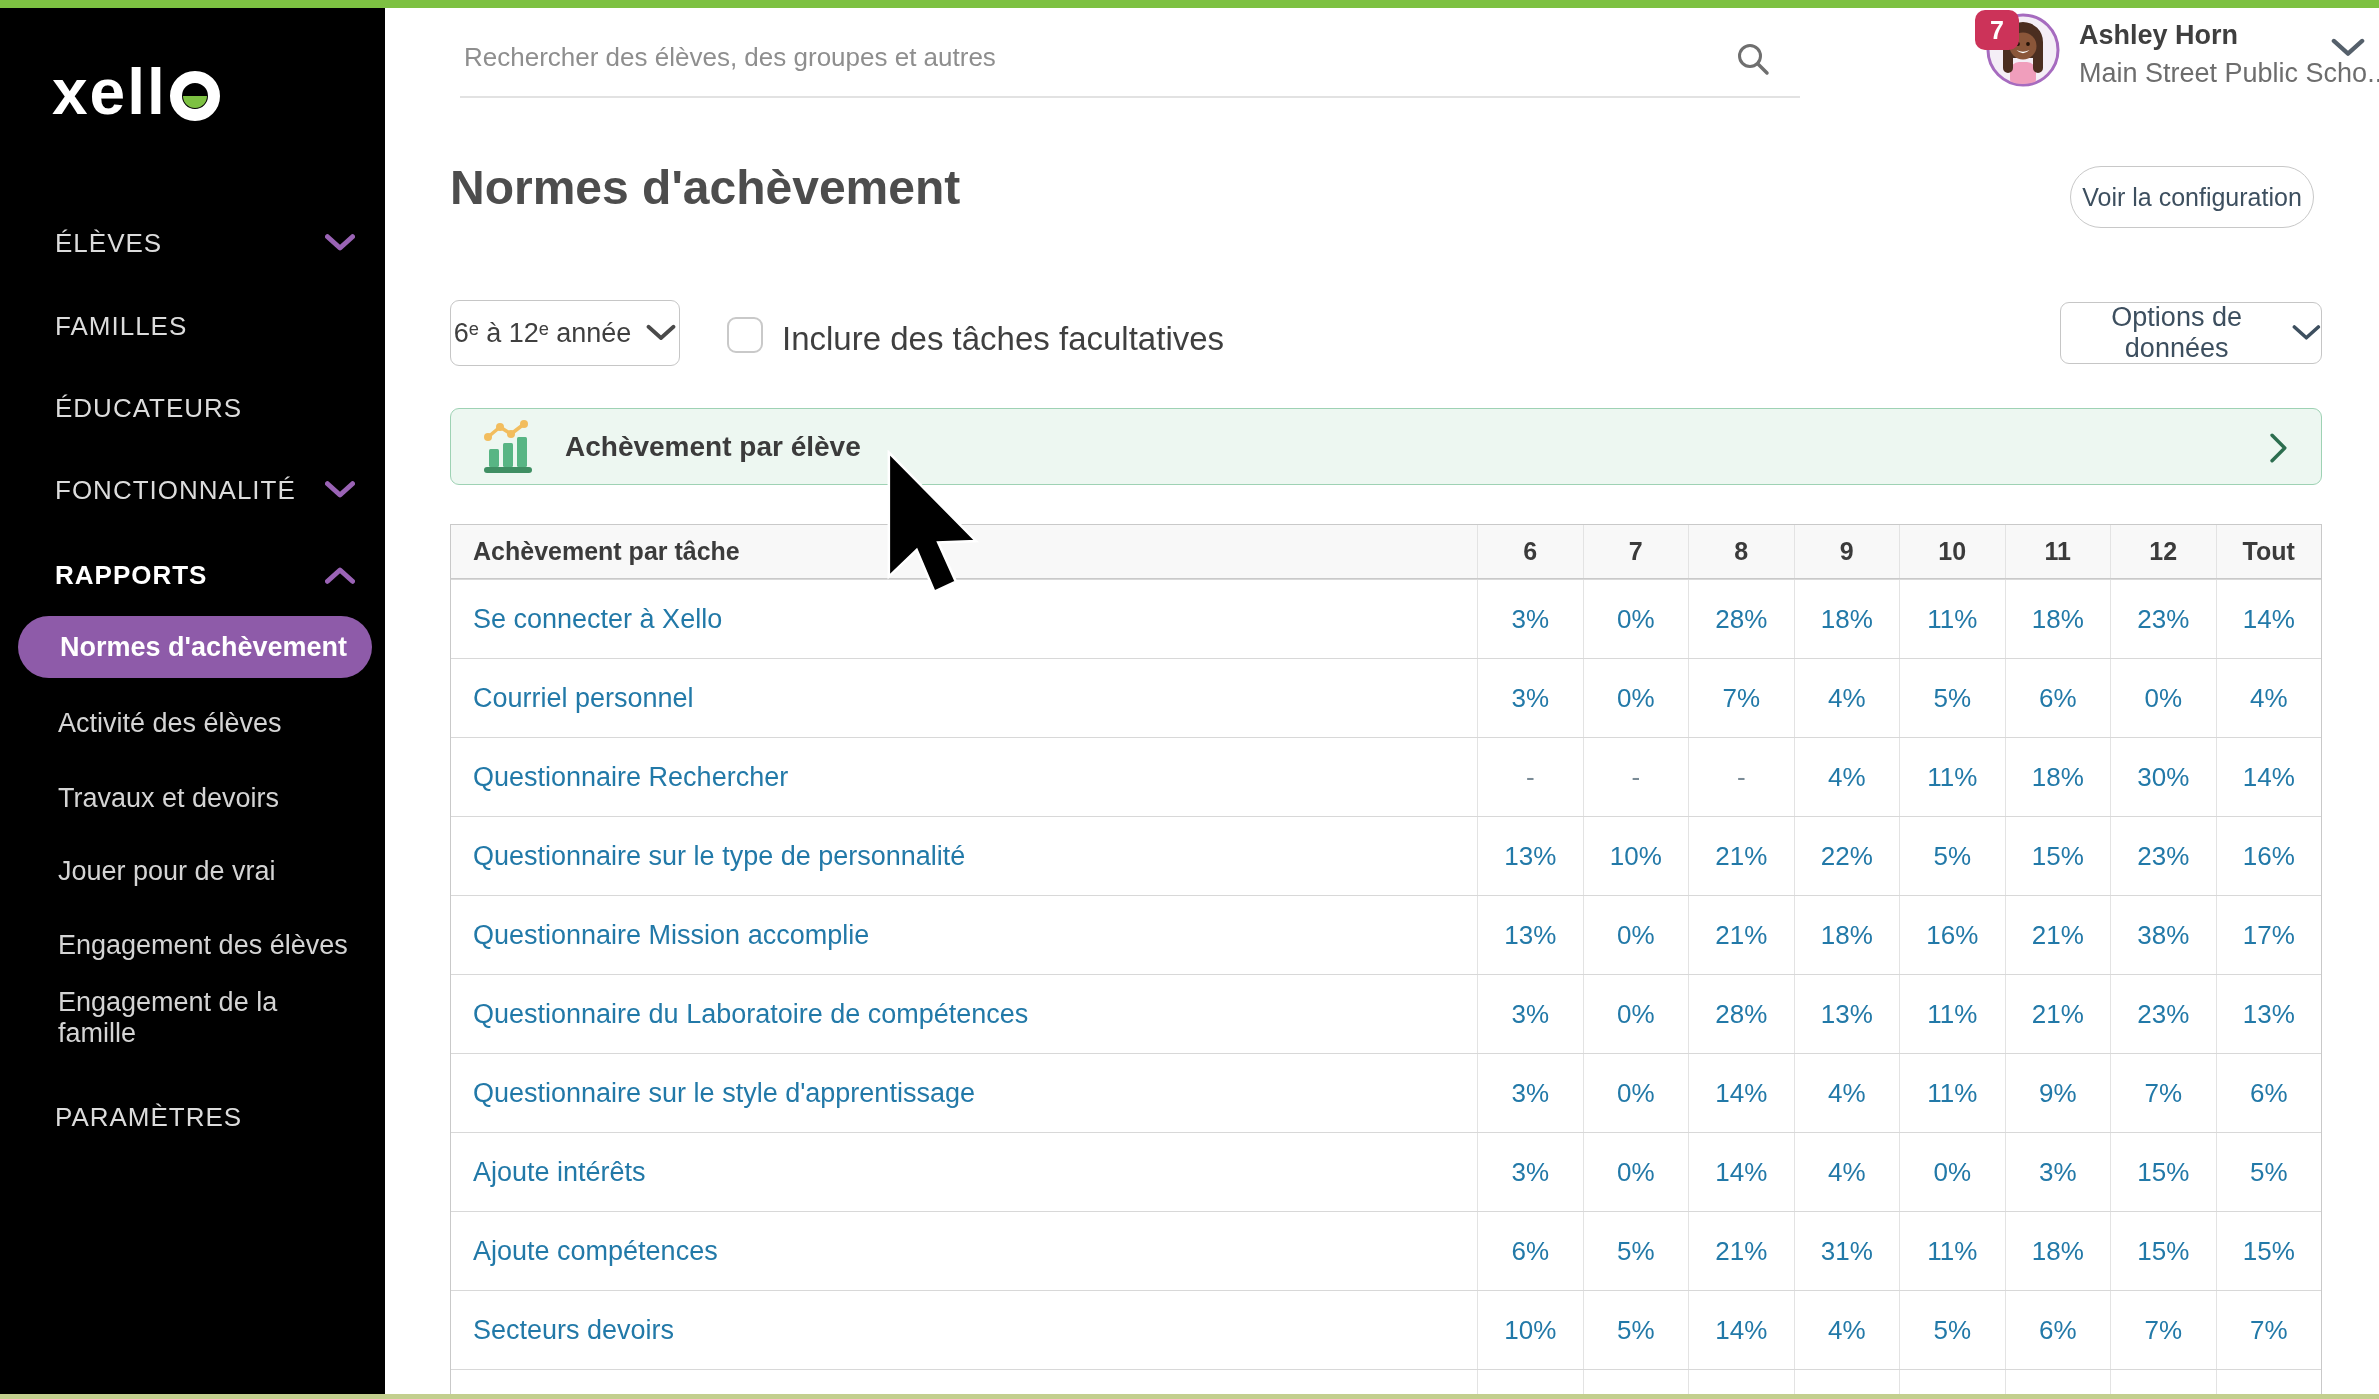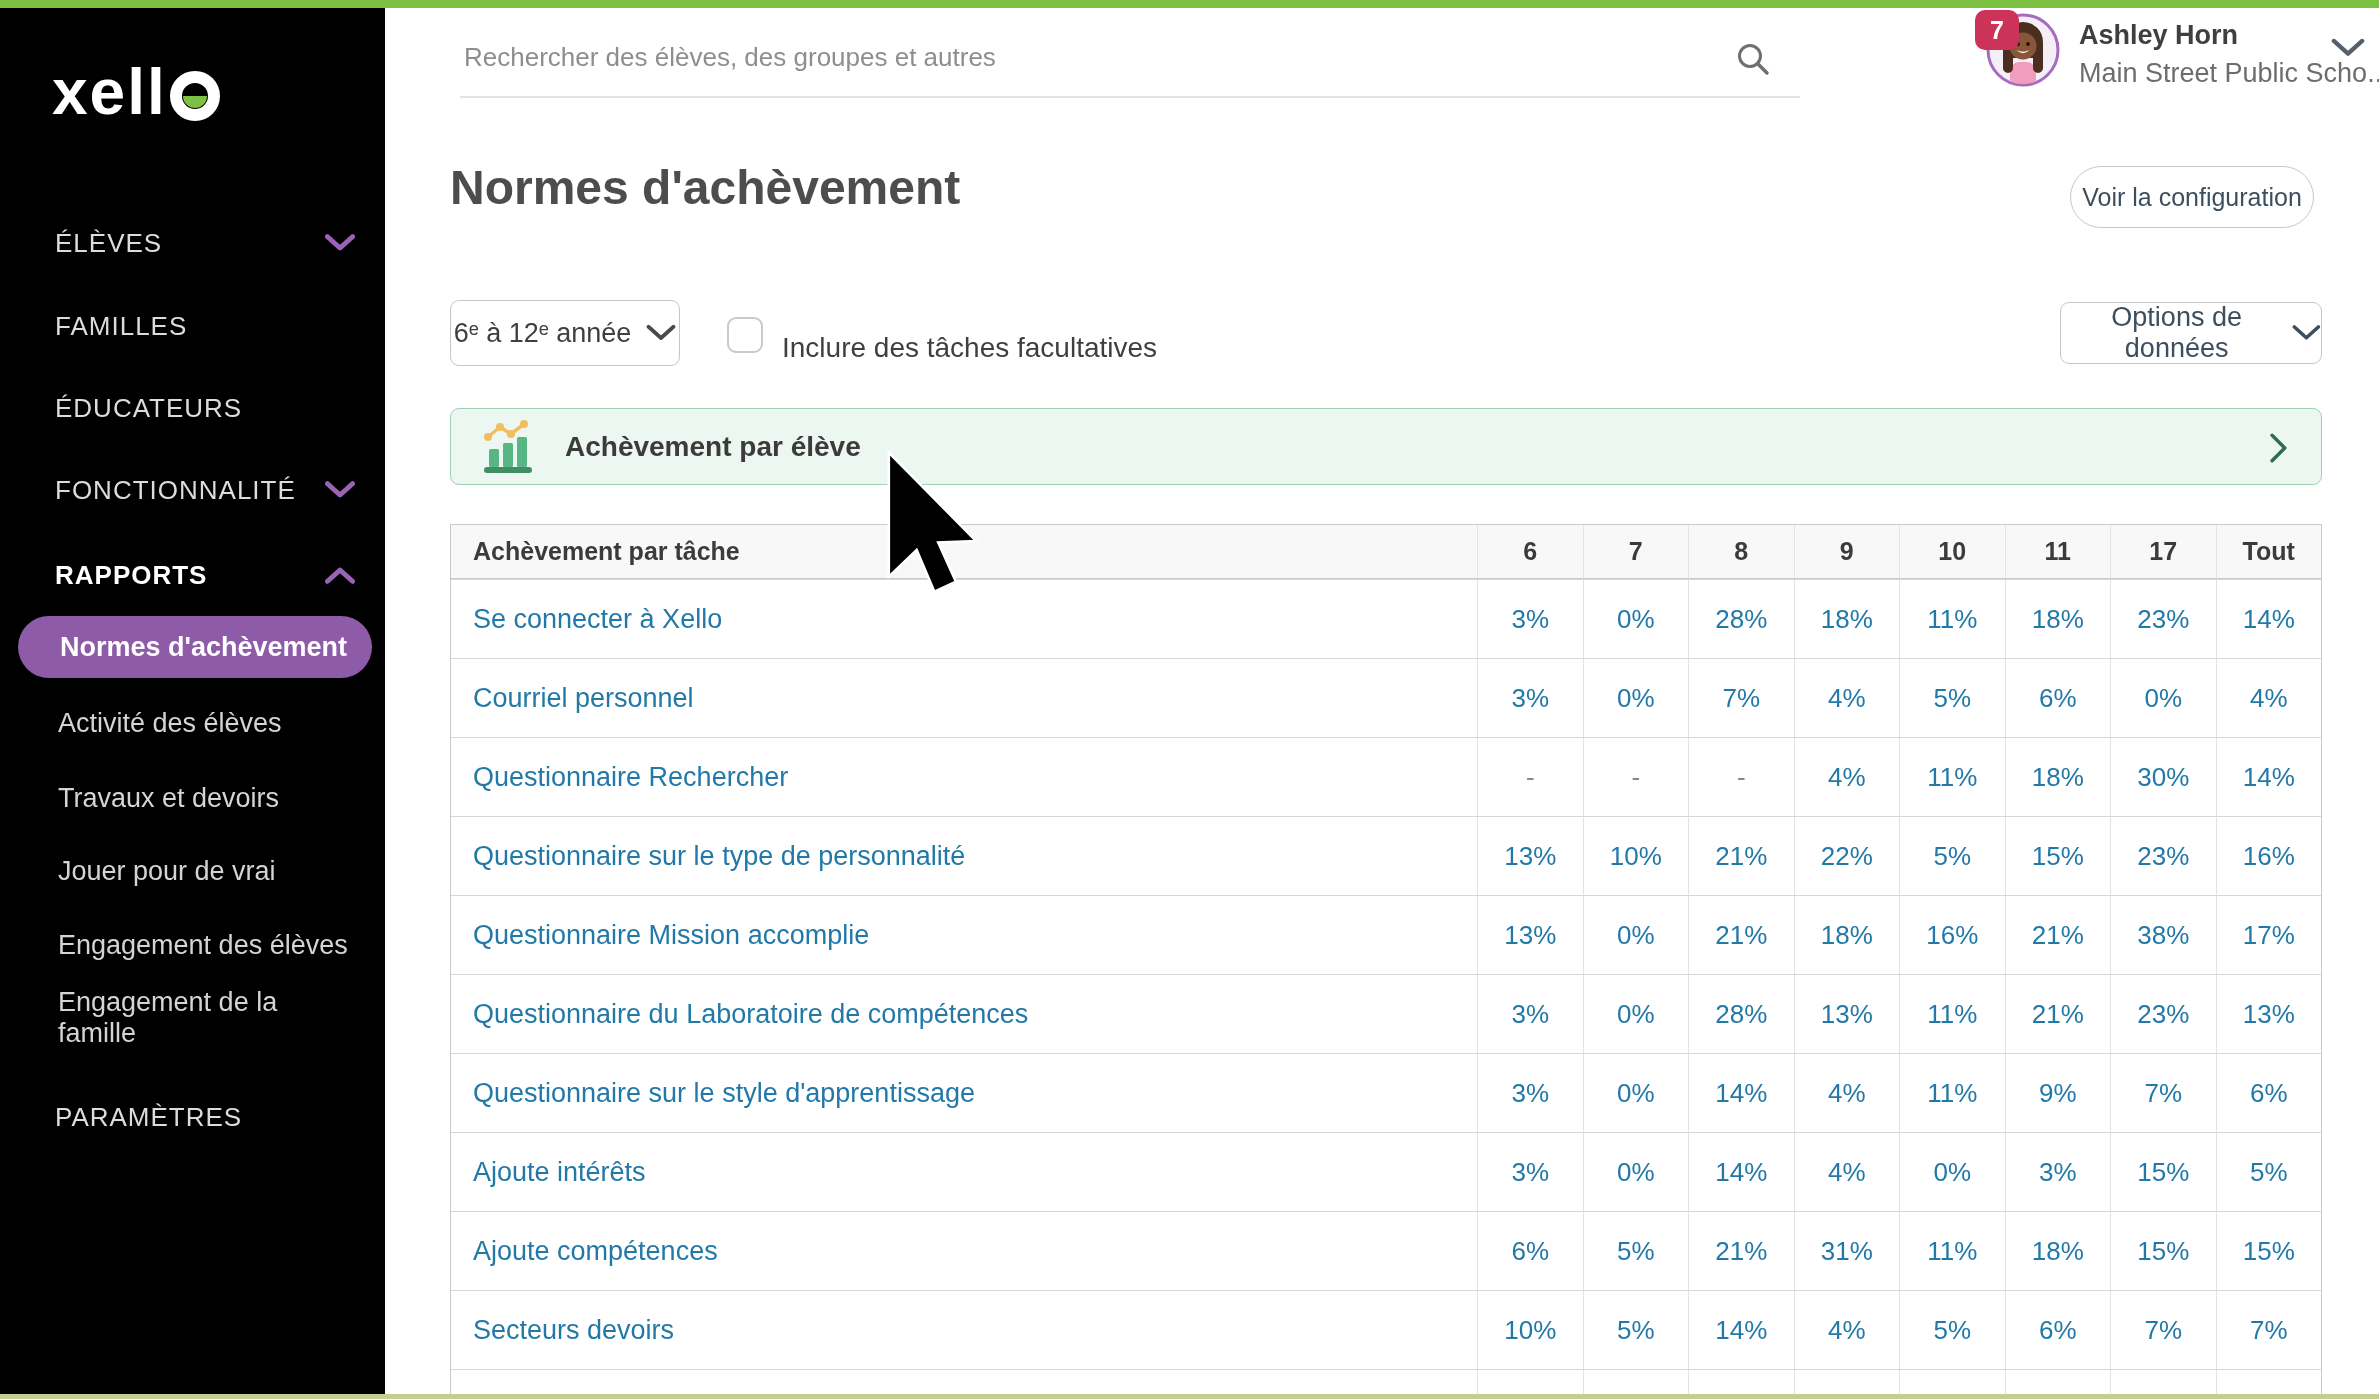--- a/index.html
+++ b/index.html
@@ -43,21 +43,21 @@
   
   .page-title { position:absolute; left:450px; top:160px; font-size:48px; font-weight:bold; color:#4d4d4d; }
   .config-btn { position:absolute; left:2070px; top:166px; width:244px; height:62px; border:1px solid #c8c8c8; border-radius:31px;
                 background:#fff; display:flex; align-items:center; justify-content:center; font-size:25px; color:#3d4f5f; cursor:pointer; }
 
   
   .grade-btn { position:absolute; left:450px; top:300px; width:230px; height:66px; border:1px solid #c6c6c6; border-radius:9px; background:#fff;
                display:flex; align-items:center; justify-content:center; gap:15px; font-size:27px; color:#3f3f3f; cursor:pointer; }
   .grade-btn .chev { width:30px; height:18px; color:#4a4a4a; }
   .checkbox { position:absolute; left:727px; top:317px; width:36px; height:36px; border:2px solid #c9c9c9; border-radius:9px; background:#fff; cursor:pointer; }
-  .checkbox-label { position:absolute; left:782px; top:332px; font-size:28px; color:#3f3f3f; cursor:pointer;text-align:center; }
+  .checkbox-label { position:absolute; left:782px; top:320px; font-size:33px; color:#3f3f3f; cursor:pointer;text-align:center; }
   .options-btn { position:absolute; left:2060px; top:302px; width:262px; height:62px; border:1px solid #c6c6c6; border-radius:9px; background:#fff;
                  display:flex; align-items:center; justify-content:center; gap:0; font-size:27px; color:#3d4f5f; cursor:pointer; }
   .options-btn .chev { width:30px; height:18px; color:#3d4f5f; }
 
   
   .student-banner { position:absolute; left:450px; top:408px; width:1872px; height:77px; background:#edf7f1; border:1px solid #9ed2b4;
                     border-radius:9px; display:flex; align-items:center; cursor:pointer; }
   .banner-icon { width:58px; height:58px; margin-left:28px; flex:0 0 auto; }
   .banner-label { margin-left:28px; font-size:28px; font-weight:bold; color:#3b3b3b; }
   .banner-chev { position:absolute; right:32px; top:24px; width:20px; height:30px; color:#2c6e4f; }
@@ -210,21 +210,21 @@
 
 <div class="ach-table">
   <div class="trow head" id="table-head">
     <div class="th">Achèvement par tâche</div>
   <div class="th num">6</div>
       <div class="th num">7</div>
       <div class="th num">8</div>
       <div class="th num">9</div>
       <div class="th num">10</div>
       <div class="th num">11</div>
-      <div class="th num">17</div>
+      <div class="th num">12</div>
       <div class="th num">Tout</div>
     </div>
   <div id="table-body">
       <div class="trow">
         <div class="td task">Se connecter à Xello</div>
         <div class="td num">3%</div>
         <div class="td num">0%</div>
         <div class="td num">28%</div>
         <div class="td num">18%</div>
         <div class="td num">11%</div>

